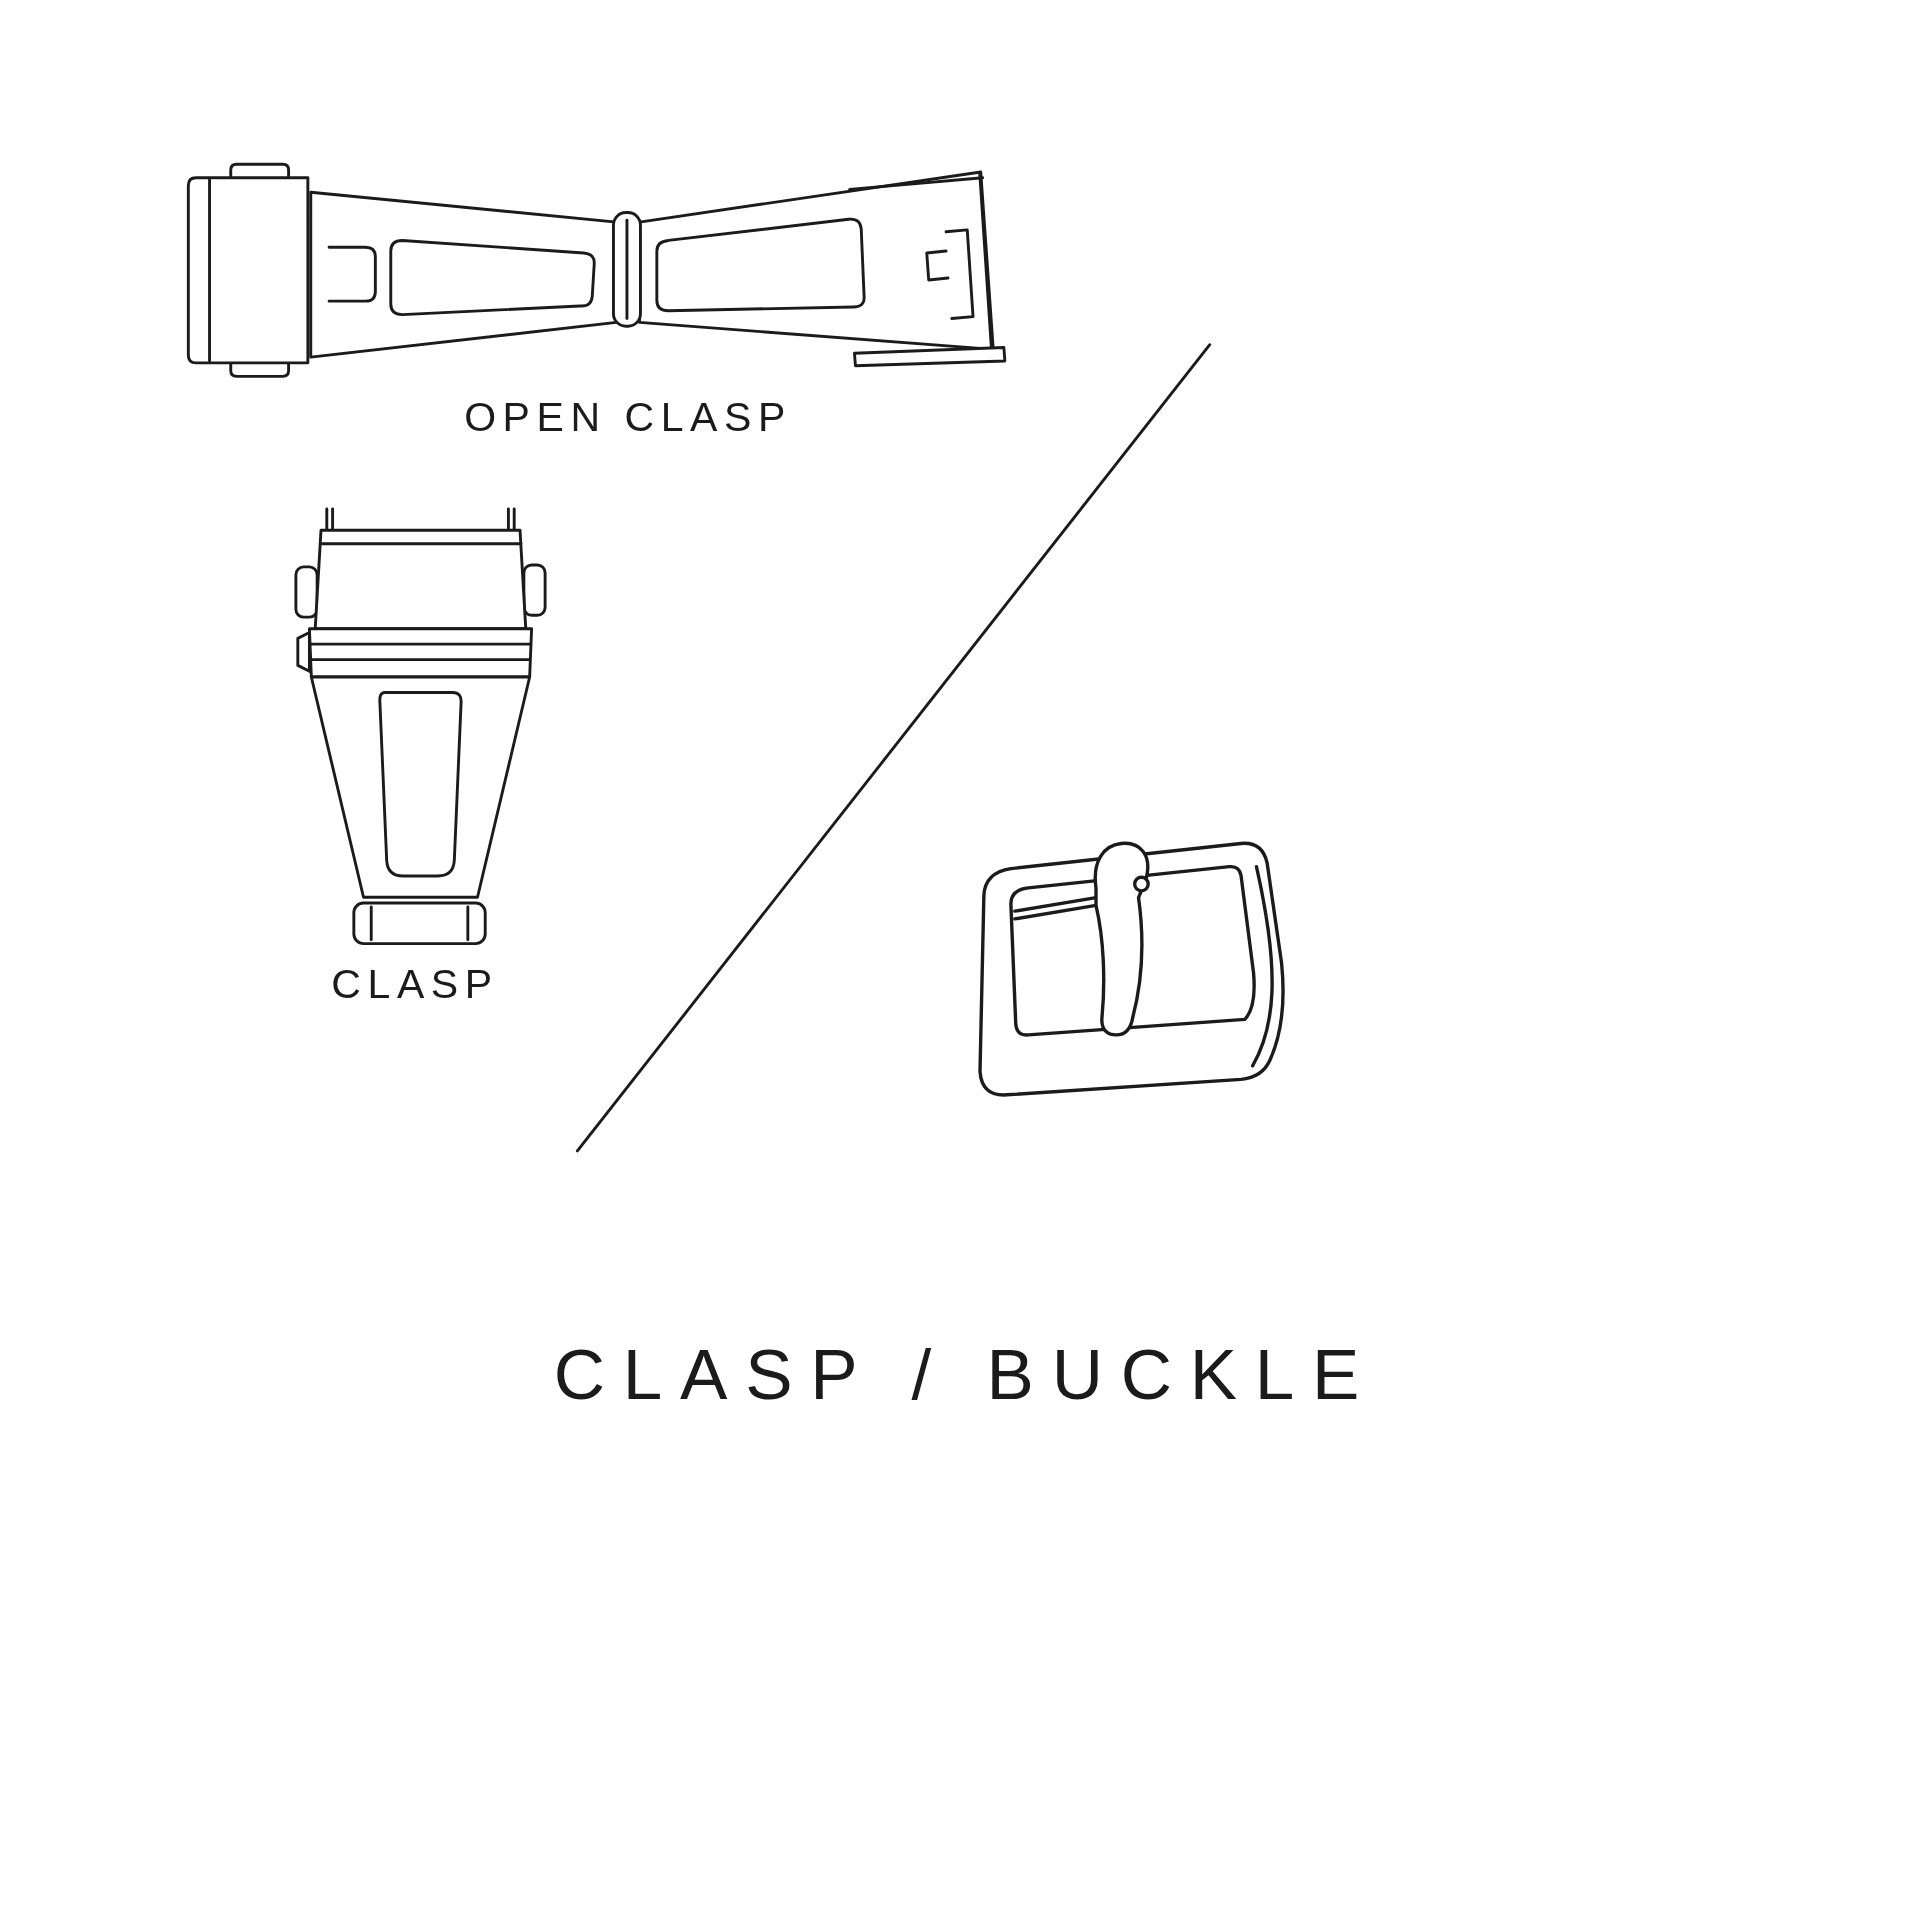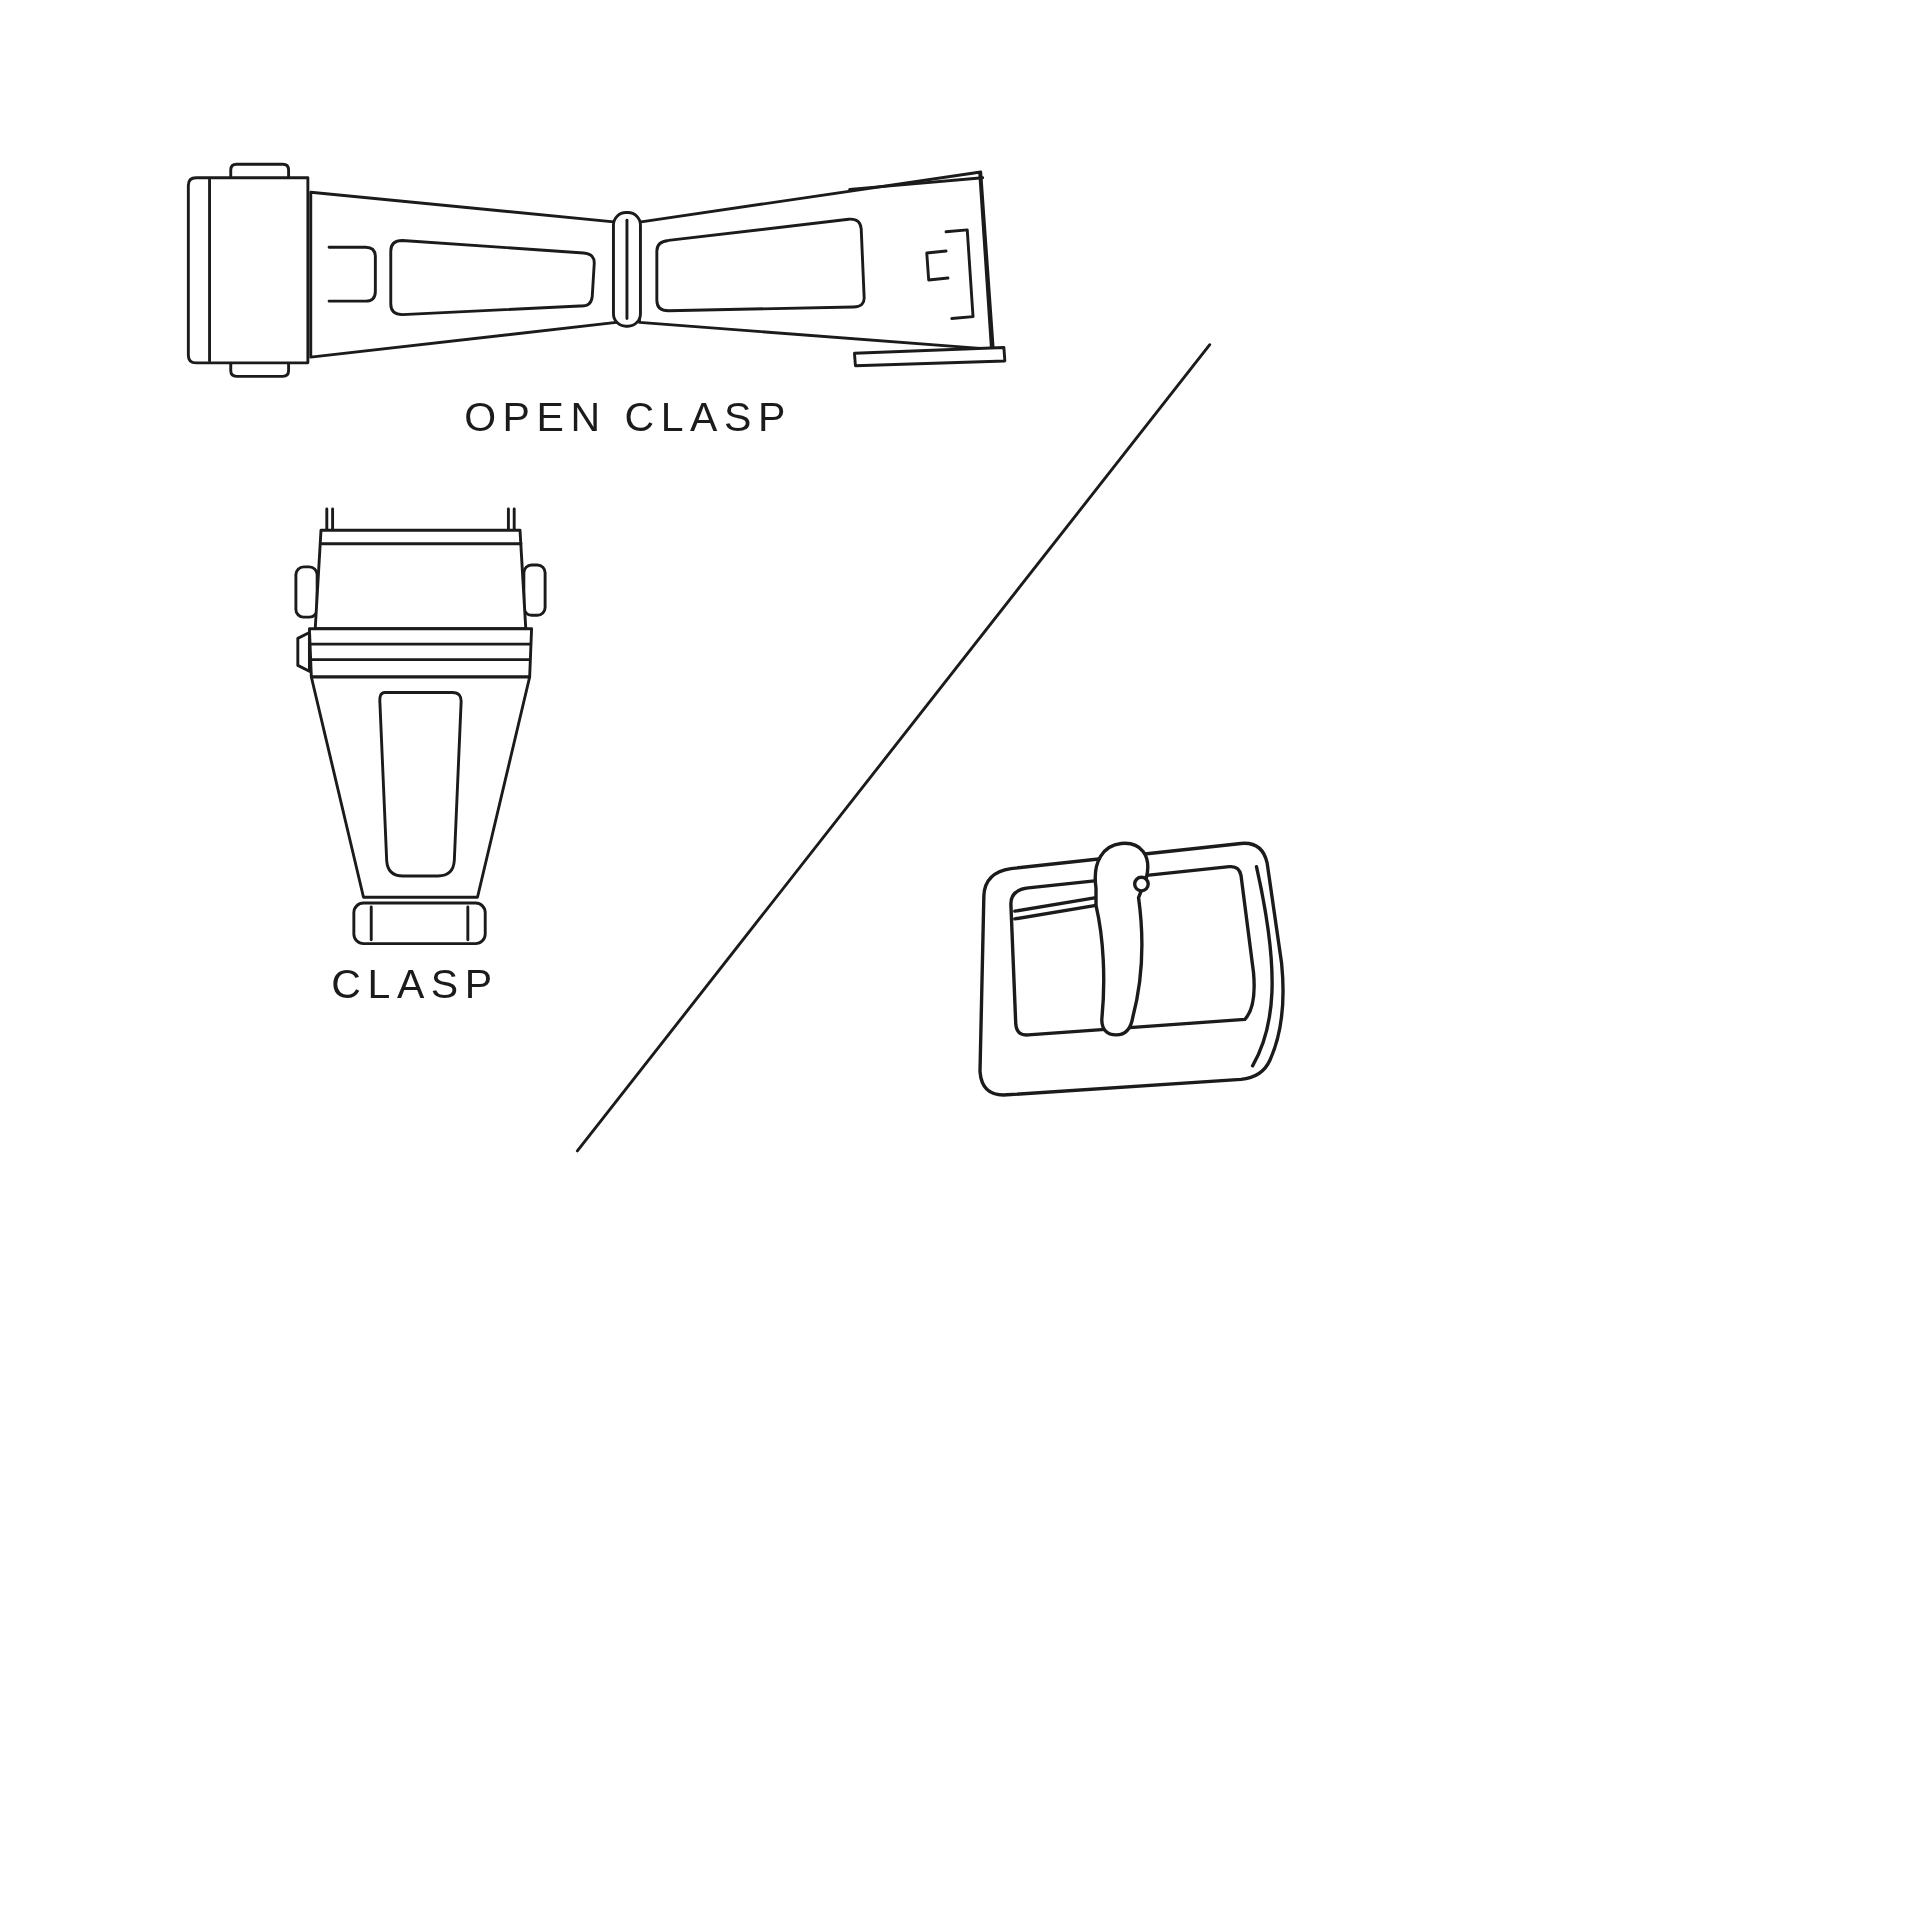--- a/index.html
+++ b/index.html
@@ -143,15 +143,16 @@
           <line x1="66" y1="94" x2="150" y2="80"></line>
         </g>
         <g>
           <path d="M150,62 C146,34 158,18 176,16 C196,14 208,28 202,52 L194,72 C200,115 198,158 188,196 C186,208 181,214 171,214 C161,214 156,208 156,198 C160,158 158,114 150,80 Z"></path>
           <circle cx="197" cy="58" r="7"></circle>
         </g>
       </g>
     </svg>
   </div>
 
+  <div class="page-title">CLASP / BUCKLE</div>
 
 </div>
 
 
 </body></html>

